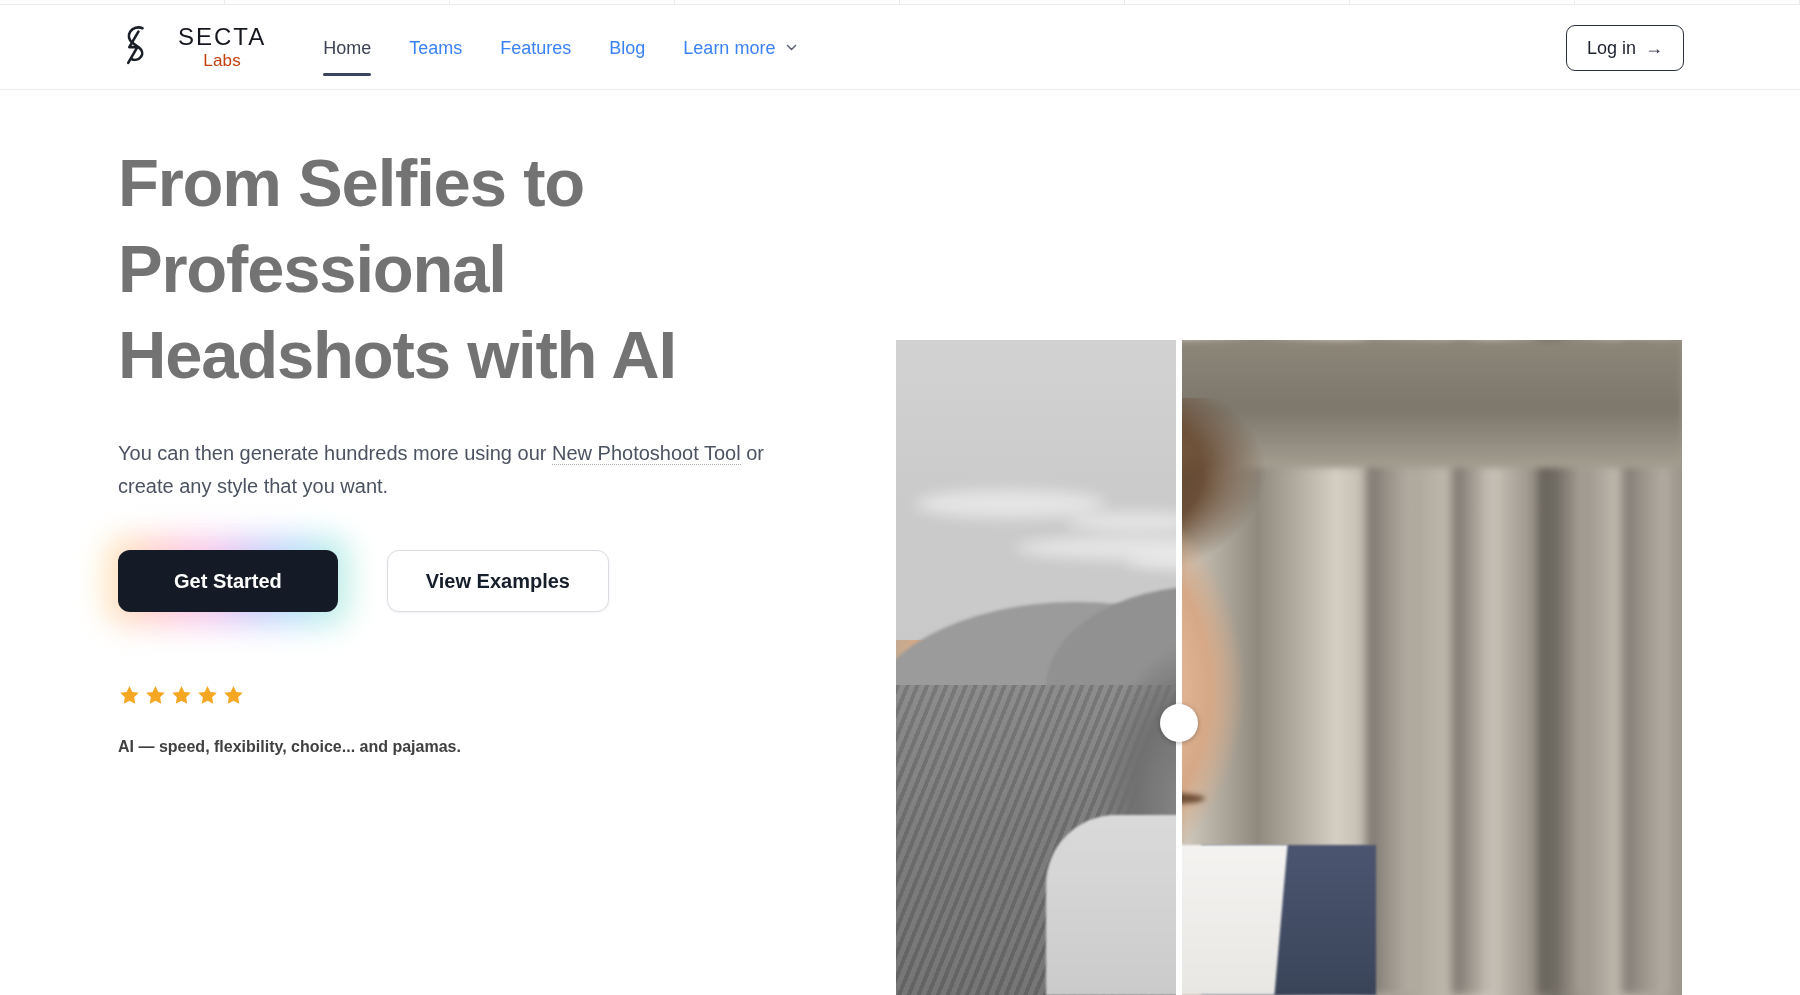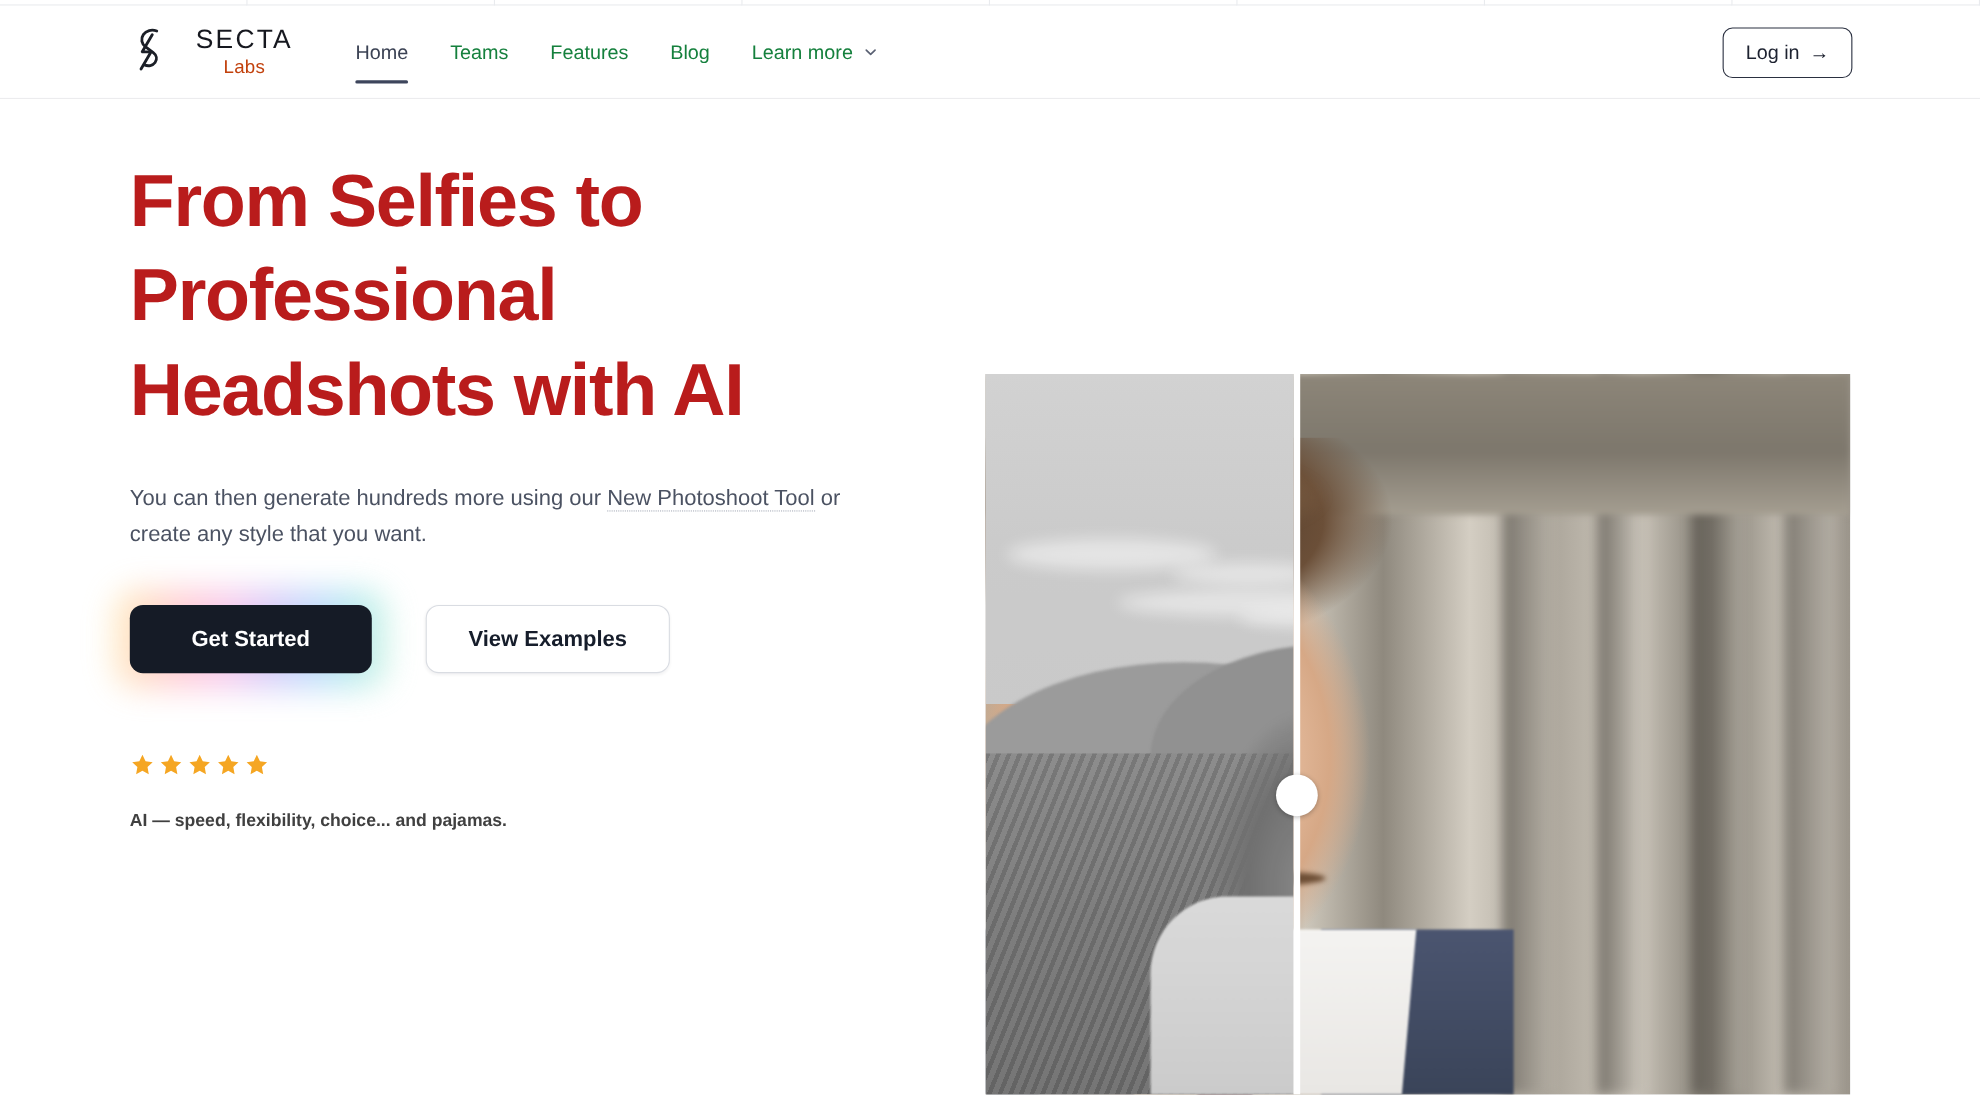--- a/index.html
+++ b/index.html
@@ -41,21 +41,21 @@
     font-size:17px; color:#c2410c; font-weight:400; margin-top:3px;
     letter-spacing:0.2px;
     text-align:center;
   }
 
   .nav{
     display:flex; align-items:center; gap:0; margin-left:38px; height:64px;
   }
   .nav-item{
     position:relative; height:83px; display:flex; align-items:center;
-    padding:0 19px; font-size:18px; color:#15803d; cursor:pointer;
+    padding:0 19px; font-size:18px; color:#3b82f6; cursor:pointer;
     white-space:nowrap;
   }
   .nav-item.active{ color:#3b4254; }
   .nav-item.active::after{
     content:""; position:absolute; left:19px; right:19px; bottom:14px;
     height:3px; background:#3d455c; border-radius:2px;
   }
   .nav-caret{
     display:inline-block; margin-left:10px; width:12px; height:12px;
     position:relative; top:-1px;
@@ -70,21 +70,21 @@
     cursor:pointer; font-weight:400;
   }
 
   
   .hero{ position:absolute; top:90px; left:0; width:1800px; height:905px; }
 
   .left-col{ position:absolute; left:118px; top:50px; width:700px; }
 
   h1.headline{
     font-size:67px; line-height:1.28; font-weight:700;
-    color:#b91c1c; letter-spacing:-1.2px; margin:0;
+    color:#737373; letter-spacing:-1.2px; margin:0;
     font-family:"Liberation Sans", sans-serif;
   }
 
   .para{
     font-size:20px; line-height:1.62; color:#4b5262; max-width:660px;
   }
   .para.p1{ margin-top:42px; }
   .para.p2{ margin-top:40px; }
   .para b{ color:#2b3141; font-weight:700; }
   .dotlink{

